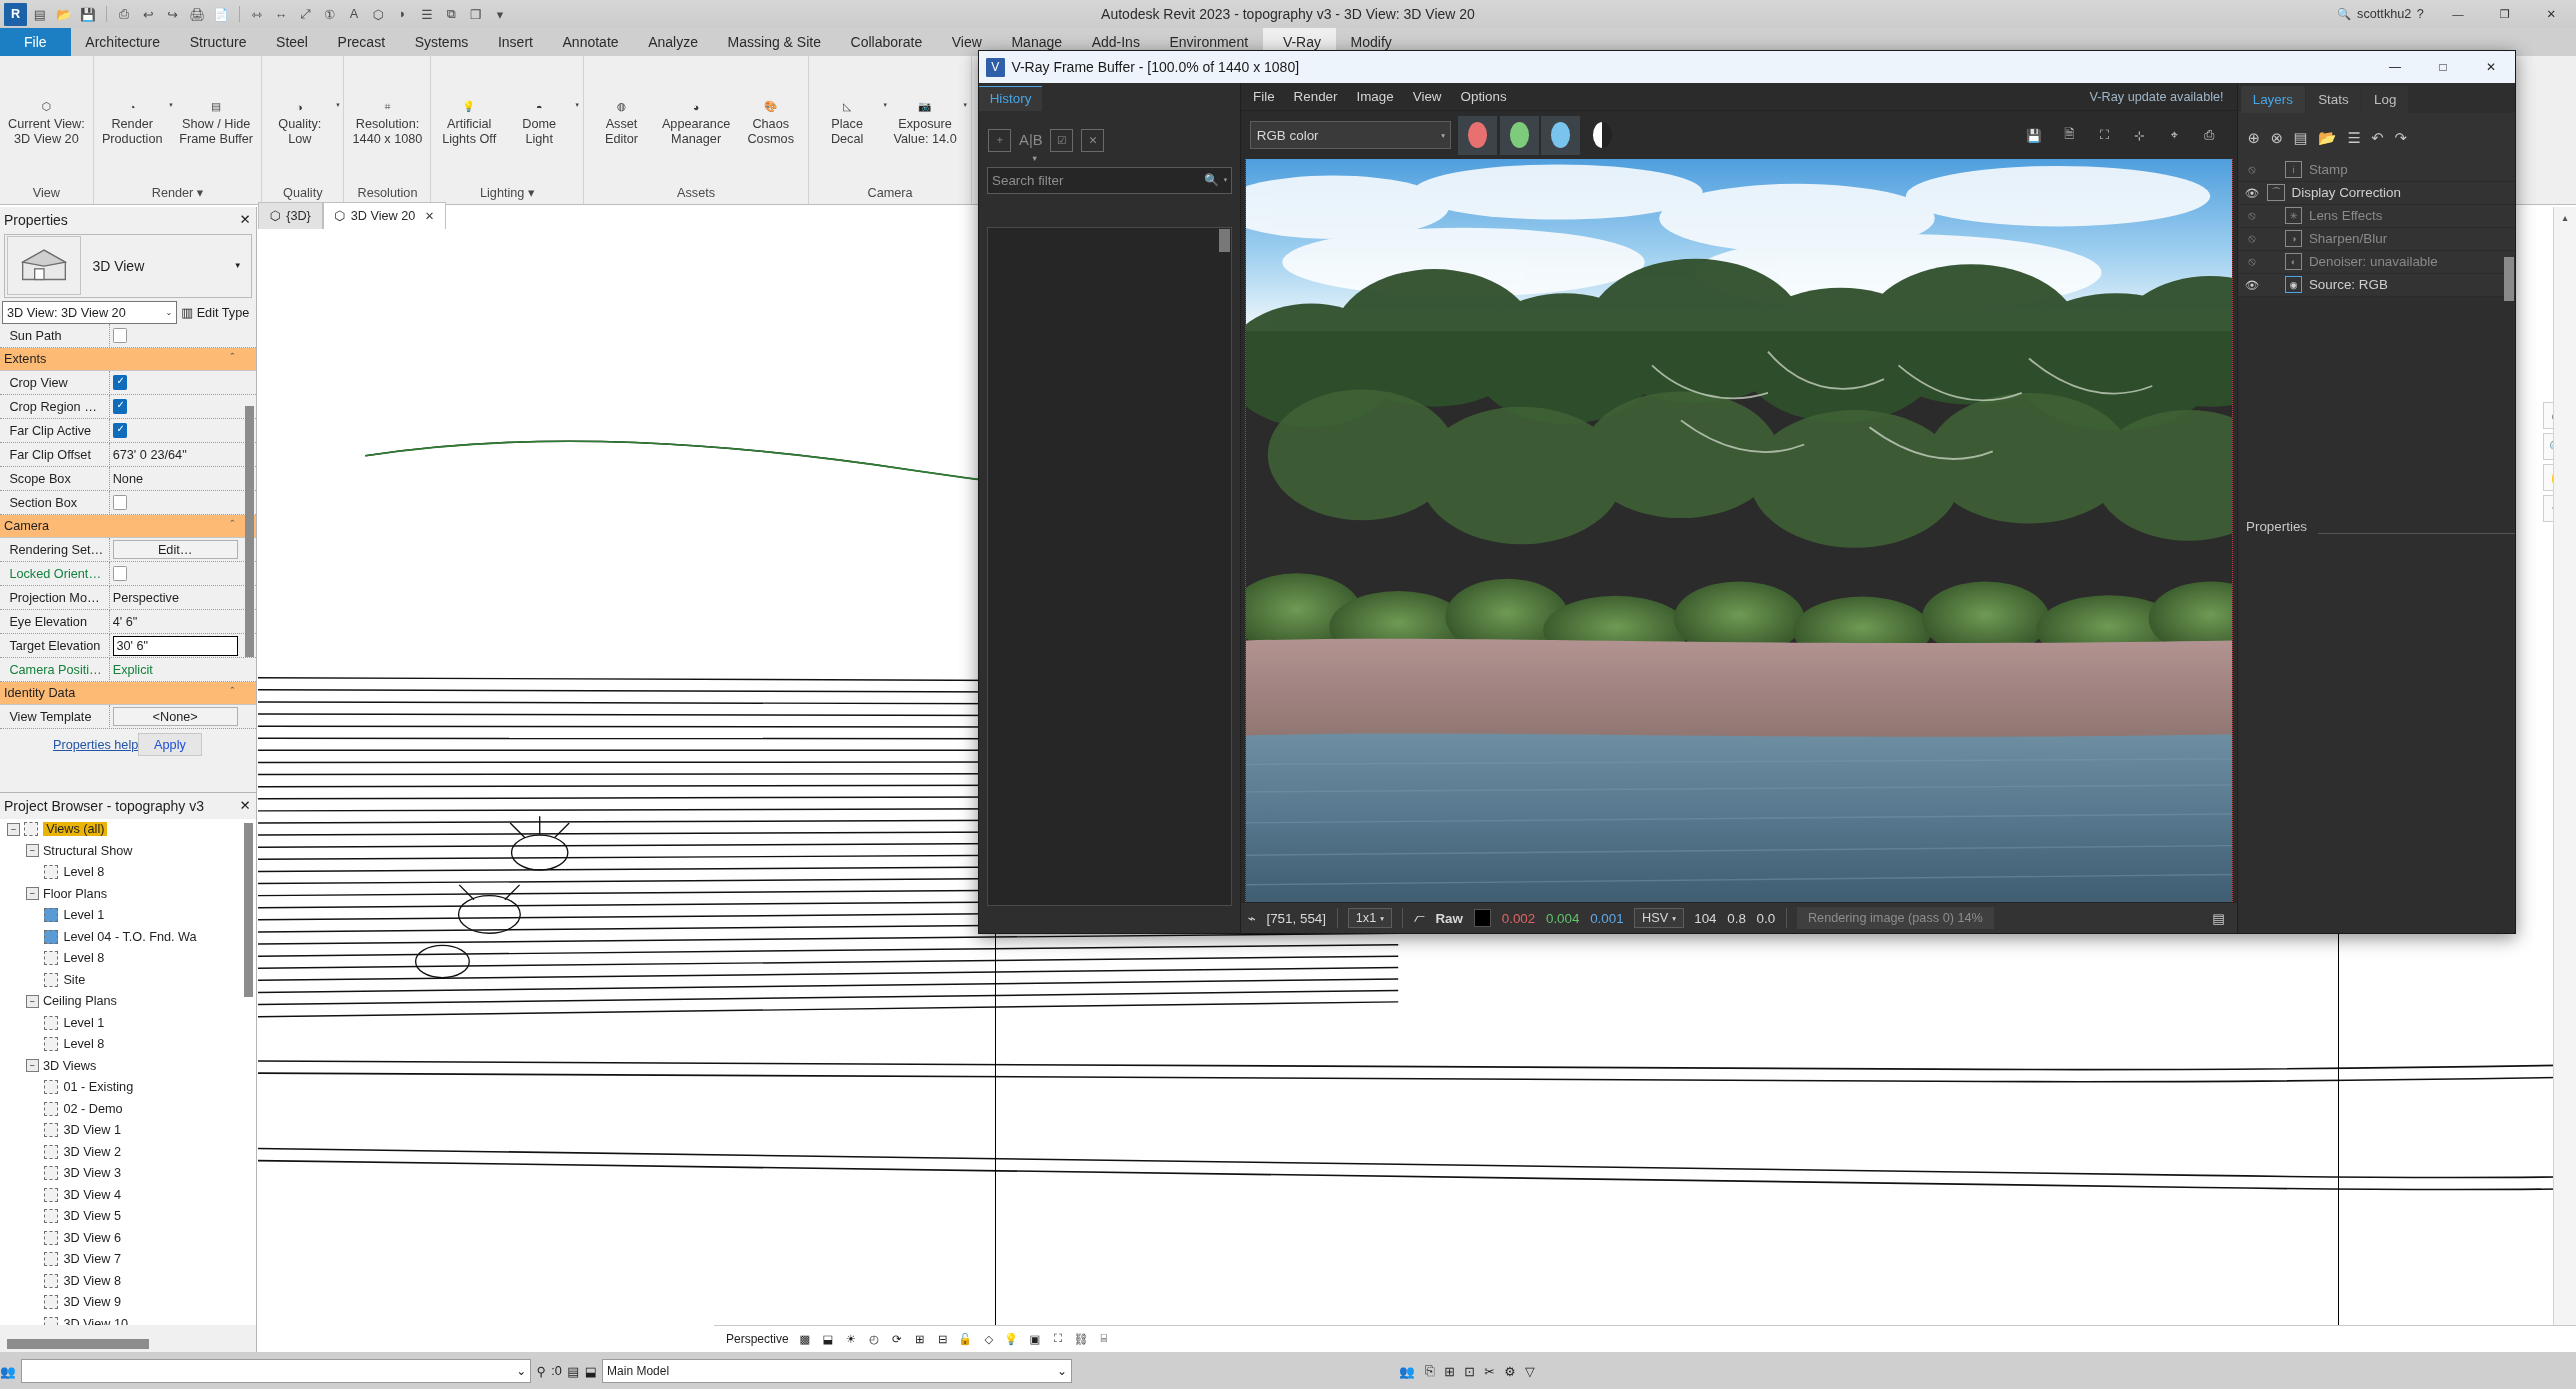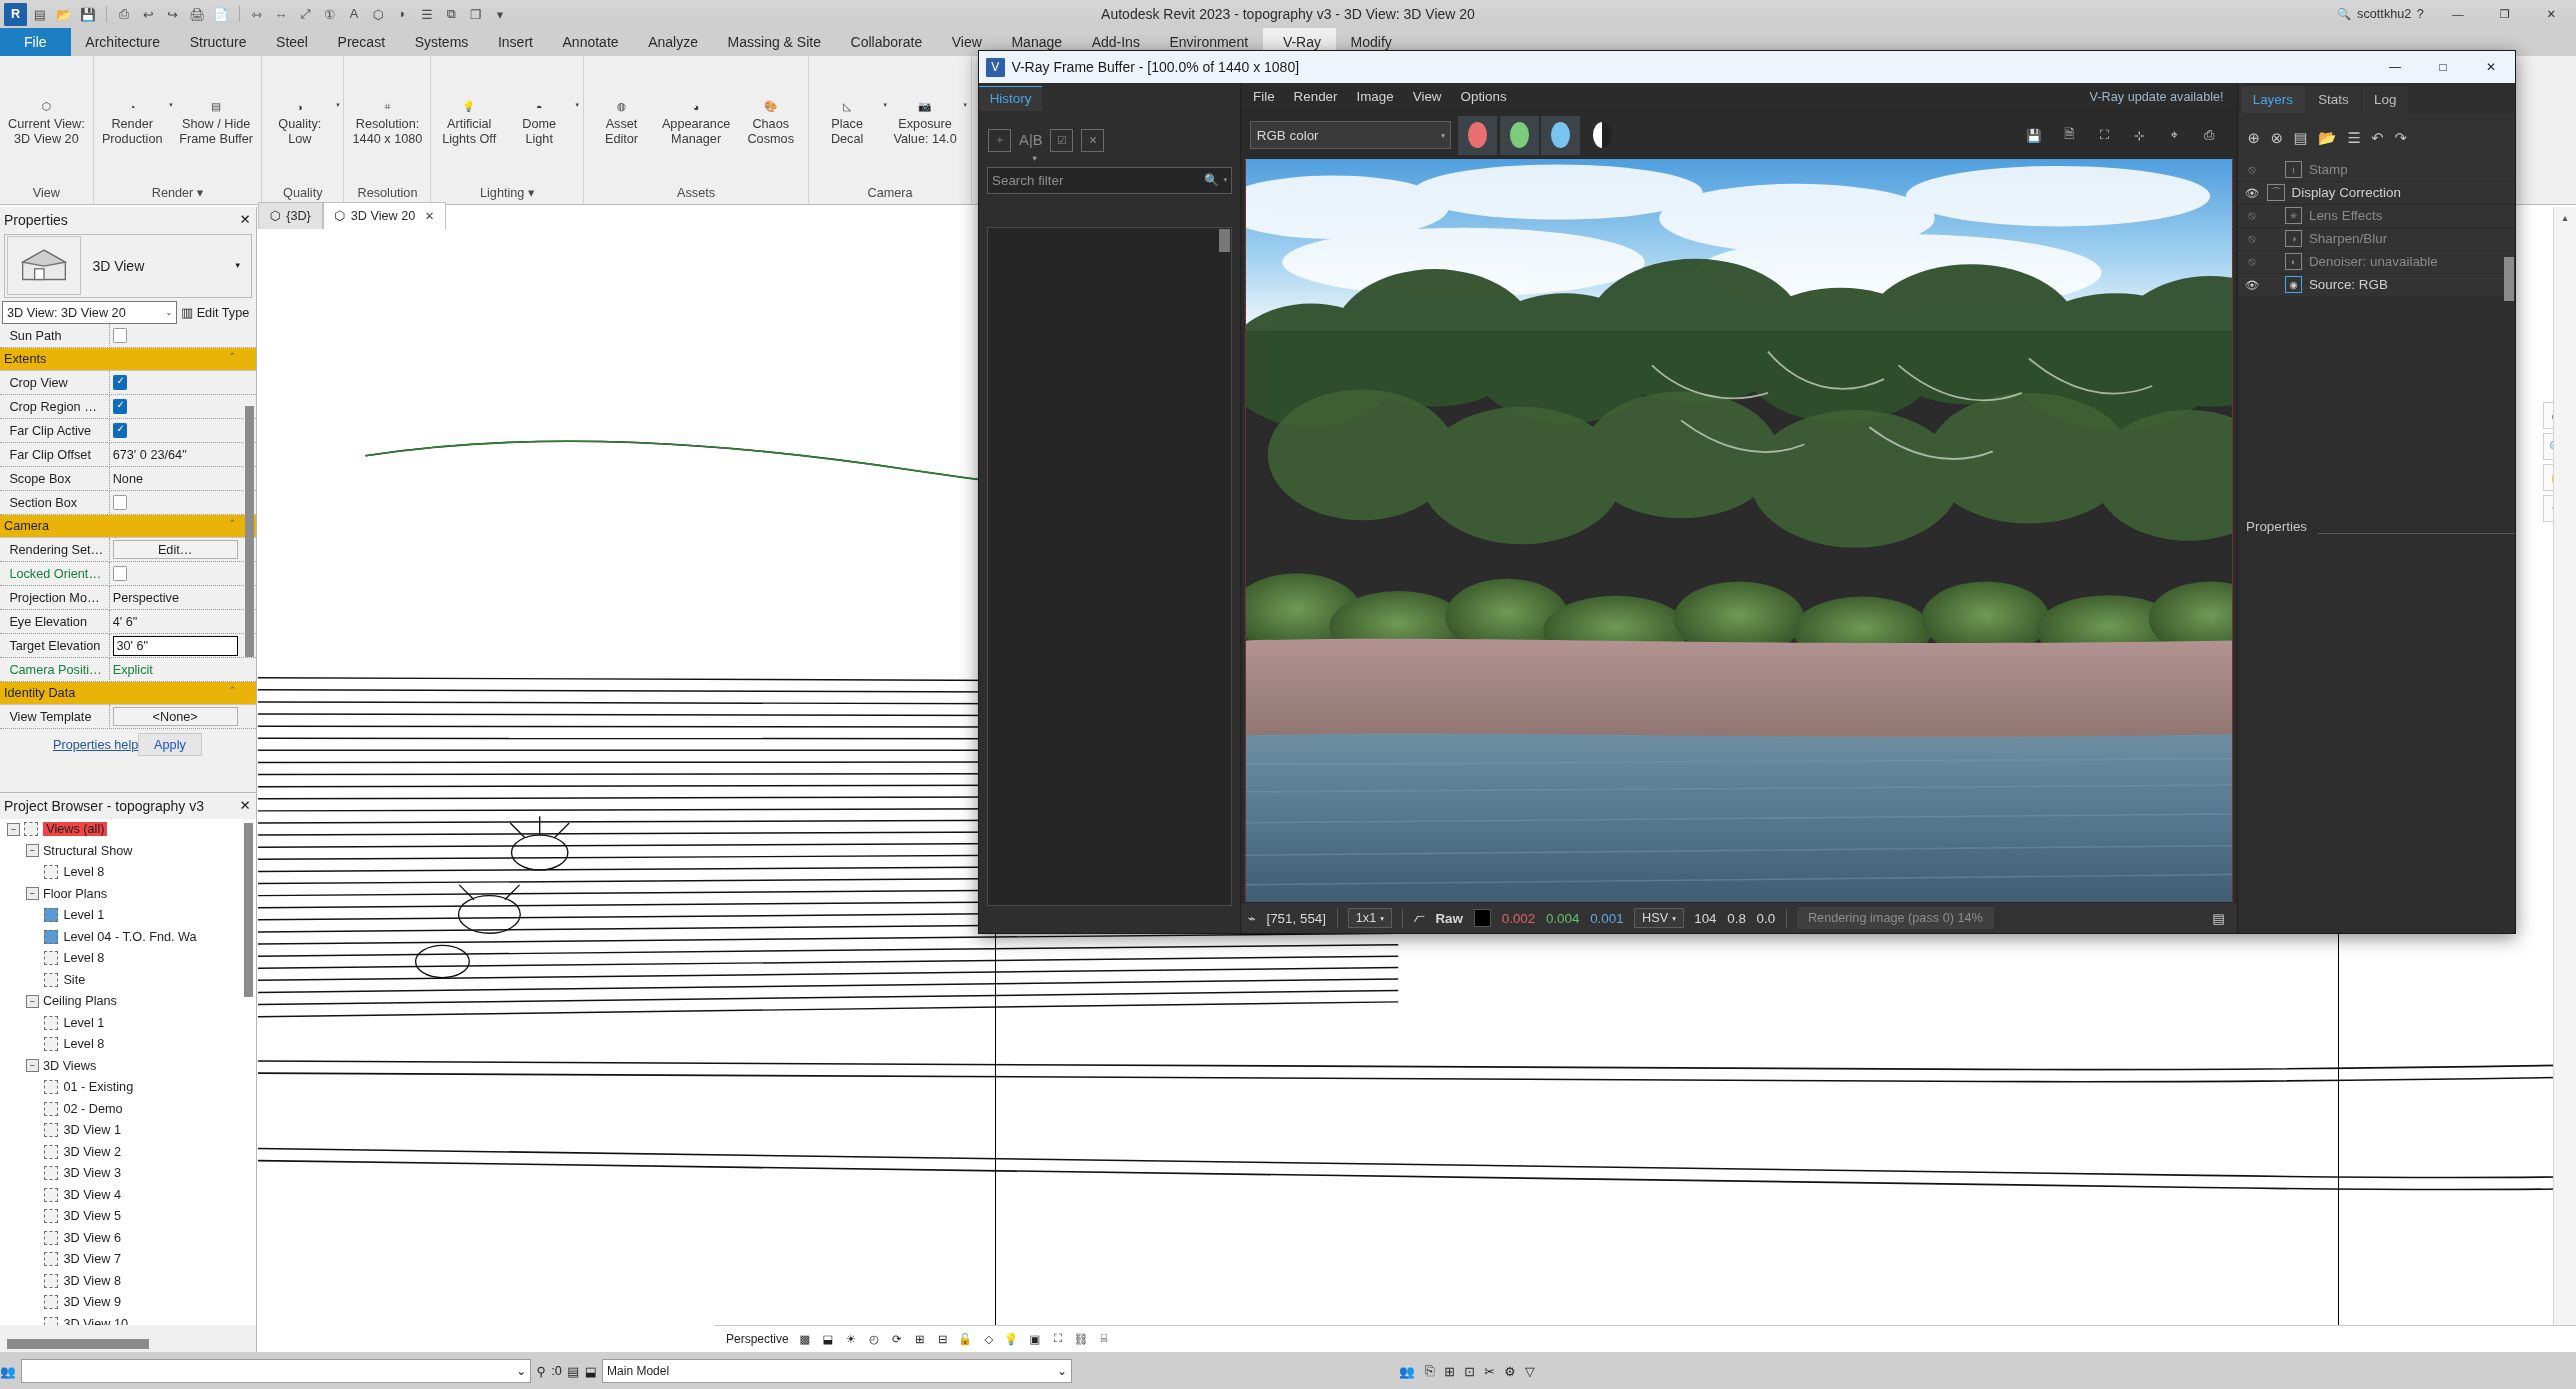--- a/index.html
+++ b/index.html
@@ -56,21 +56,21 @@
   .prop-type .dd { padding:0 9.4px; font-size:8px; }
   .prop-sel { display:flex; align-items:center; margin:3.4px 2.7px 0 2px; }
   .prop-sel .combo { flex:1; height:23px; background:#fff; border:0.7px solid #767676;
     display:flex; align-items:center; justify-content:space-between; padding:0 4px; font-size:12.7px; }
   .prop-sel .combo .cv { font-size:8px; color:#333; }
   .prop-sel .edittype { display:flex; align-items:center; gap:3.4px; padding:0 4px; font-size:12.7px; }
   .prow { display:flex; height:24px; align-items:center; border-bottom:0.7px dotted #9b9b9b; }
   .prow .k { width:109px; padding-left:9.4px; overflow:hidden; white-space:nowrap; }
   .prow .v { flex:1; padding-left:2.7px; border-left:0.7px dotted #9b9b9b; height:24px;
     display:flex; align-items:center; }
-  .prow.group { background:#eab308; border-bottom:0.7px solid #c6c6c6; height:23px;
+  .prow.group { background:#fdba74; border-bottom:0.7px solid #c6c6c6; height:23px;
     padding-left:4px; font-weight:normal; position:relative; }
   .prow.group .chev { position:absolute; right:20px; top:2.7px; font-size:8.7px; color:#555; }
   .prow.dim .k, .prow.dim .v { color:#15803d; }
   .ck { width:14.8px; height:14.8px; border:0.7px solid #9a9a9a; background:#fff; border-radius:1.3px; }
   .ck.on { background:#0f6cbd; border-color:#0f6cbd; position:relative; }
   .ck.on:after { content:"✓"; color:#fff; font-size:10px; position:absolute; left:2.7px; top:-1.3px; }
   .vbtn { border:0.7px solid #b0b0b0; background:#f2f2f2; height:19px; min-width:125px;
     display:flex; align-items:center; justify-content:center; font-size:12.7px; }
   .vfield { border:0.7px solid #000; background:#fff; height:20px; width:125px;
     display:flex; align-items:center; padding-left:2.7px; font-size:12.7px; }
@@ -86,21 +86,21 @@
     background:#f0f0f0; border-right:0.7px solid #b5b5b5; border-top:0.7px solid #b5b5b5;
     font-size:12.7px; color:#1f1f1f; }
   .tree { position:absolute; left:0; top:25.5px; right:0; bottom:31px; background:#fff;
     overflow:hidden; }
   .tnode { display:flex; align-items:center; height:21.5px; white-space:nowrap; }
   .tnode .exp { width:13.4px; height:13.4px; border:0.7px solid #7a7a7a; background:#ececec;
     font-size:9.4px; line-height:11.4px; text-align:center; color:#333; margin-right:4px; }
   .tnode .vic { width:14px; height:14px; border:0.7px dashed #6d6d6d; background:#f2f2f2;
     margin-right:5.4px; }
   .tnode .vic.blue { background:#5b9bd5; }
-  .tnode .lbl.sel { background:#ef4444; padding:0 2.7px; }
+  .tnode .lbl.sel { background:#eab308; padding:0 2.7px; }
   .tree-scroll { position:absolute; right:2.7px; top:29.5px; width:9.4px; height:174px; background:#8c8c8c; }
   .hscroll { position:absolute; left:6.7px; bottom:6.7px; width:142px; height:10.7px; background:#8c8c8c; }
 
   
   .canvas { position:absolute; left:258px; top:207px; right:0; bottom:64px; background:#fff; }
   .viewtabs { position:absolute; left:258px; top:199px; height:29.5px; display:flex; align-items:flex-end;
     font-size:12.7px; color:#2b2b2b; z-index:6; }
   .vtab { height:27px; display:flex; align-items:center; gap:5.4px; padding:0 10.7px;
     background:#e2e2e2; border:0.7px solid #c0c0c0; border-bottom:none; }
   .vtab.active { background:#fff; }

